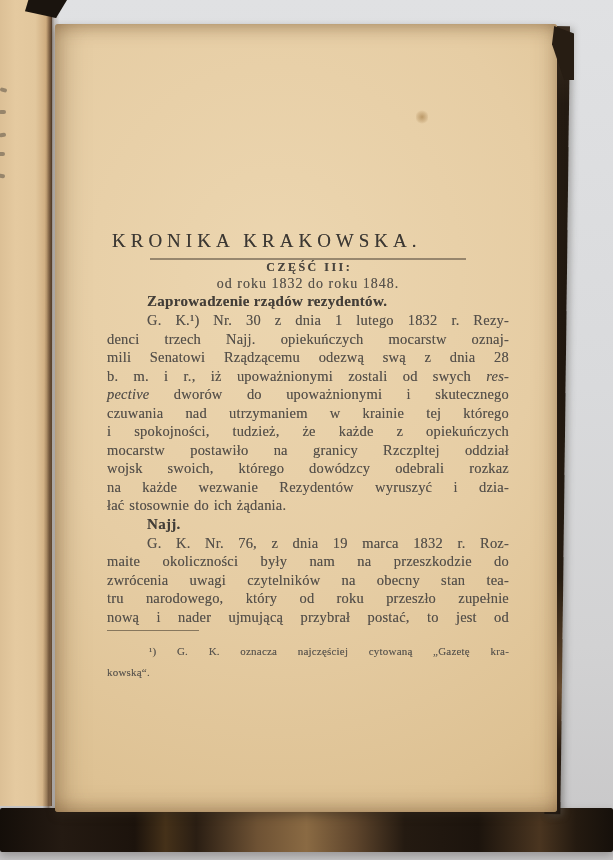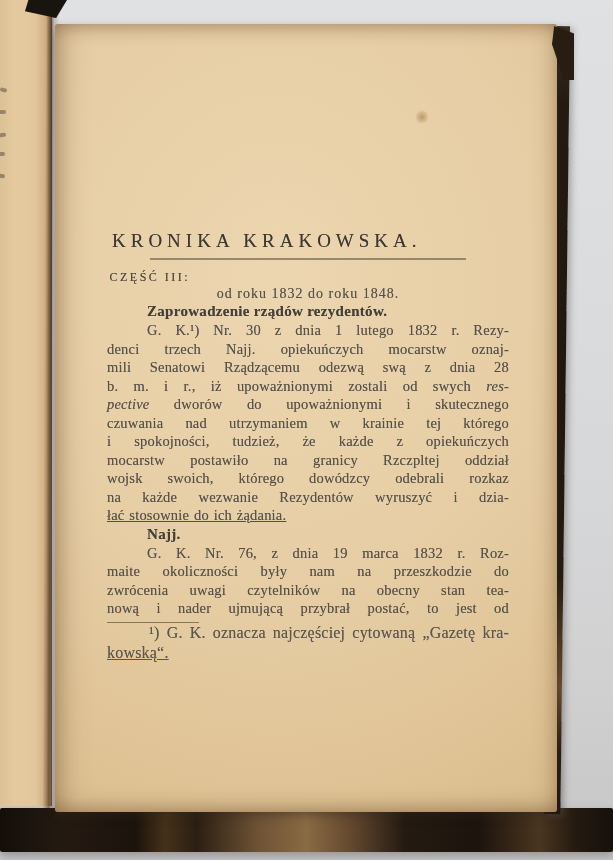--- a/index.html
+++ b/index.html
@@ -33,33 +33,33 @@
       inset 18px 0 30px -16px rgba(110,80,48,.55),
       inset -14px 0 24px -14px rgba(120,86,50,.45),
       inset 0 -14px 22px -14px rgba(115,82,48,.55);}
   .stain{position:absolute;left:361px;top:86px;width:12px;height:14px;
     background:radial-gradient(circle,rgba(150,108,52,.55) 0%,rgba(150,108,52,.18) 55%,rgba(150,108,52,0) 75%);}
   .page-inner{position:absolute;left:52px;top:0;width:402px;height:100%;color:#55504a;}
   
   .title{margin:204px 0 4px;font-size:19px;line-height:26px;font-weight:normal;text-align:left;
     letter-spacing:5px;text-indent:5px;color:#3b3732;}
   .title-rule{width:316px;height:2px;margin:3px auto 0;background:rgba(84,72,60,.55);}
-  .part{margin-top:10px;font-size:12px;line-height:15px;font-weight:normal;
+  .part{text-align:center;font-size:12px;line-height:15px;font-weight:bold;
     letter-spacing:2.5px;text-indent:2.5px;color:#49443d;}
   .range{margin-top:1px;text-align:center;font-size:14px;line-height:16px;letter-spacing:1px;color:#57524b;}
   .sec-heading{font-size:15px;line-height:19px;font-weight:bold;
     text-indent:40px;letter-spacing:.3px;color:#433e38;}
   .sec-heading.follow{margin-top:0;}
   .para{font-size:14.5px;line-height:18.5px;letter-spacing:.2px;word-spacing:1px;}
   .tline{text-align:justify;text-align-last:justify;}
   .para .tline:first-child{text-indent:40px;}
-  .endleft .tline:last-child{text-align-last:left;text-decoration:underline;}
+  .endleft .tline:last-child{text-align-last:left;}
   .it{font-style:italic;}
   .foot-rule{margin-top:4px;width:92px;height:1px;background:rgba(96,84,66,.7);}
-  .footnote{font-size:16px;line-height:20.5px;letter-spacing:.2px;
+  .footnote{margin-top:10px;font-size:11px;line-height:20.5px;letter-spacing:.2px;
     word-spacing:2px;color:#5b564f;}
   .footnote .tline:first-child{text-indent:42px;}
   .txt{text-shadow:0 0 .5px rgba(85,80,72,.55);}
 </style>
 </head>
 <body>
 
 <div class="scene">
 
   <div class="cover-bottom"></div>
@@ -96,20 +96,21 @@
           <div class="tline"><span>wojsk swoich, którego dowódzcy odebrali rozkaz</span></div>
           <div class="tline"><span>na każde wezwanie Rezydentów wyruszyć i dzia-</span></div>
           <div class="tline"><span>łać stosownie do ich żądania.</span></div>
         </div>
 
       <div class="sec-heading follow">Najj.</div>
       <div class="para">
           <div class="tline"><span>G. K. Nr. 76, z dnia 19 marca 1832 r. Roz-</span></div>
           <div class="tline"><span>maite okoliczności były nam na przeszkodzie do</span></div>
           <div class="tline"><span>zwrócenia uwagi czytelników na obecny stan tea-</span></div>
+          <div class="tline"><span>tru narodowego, który od roku przeszło zupełnie</span></div>
           <div class="tline"><span>nową i nader ujmującą przybrał postać, to jest od</span></div>
         </div>
 
       <div class="foot-rule"></div>
       <div class="footnote endleft">
           <div class="tline"><span>¹) G. K. oznacza najczęściej cytowaną „Gazetę kra-</span></div>
           <div class="tline"><span>kowską“.</span></div>
         </div>
 
     </div>

